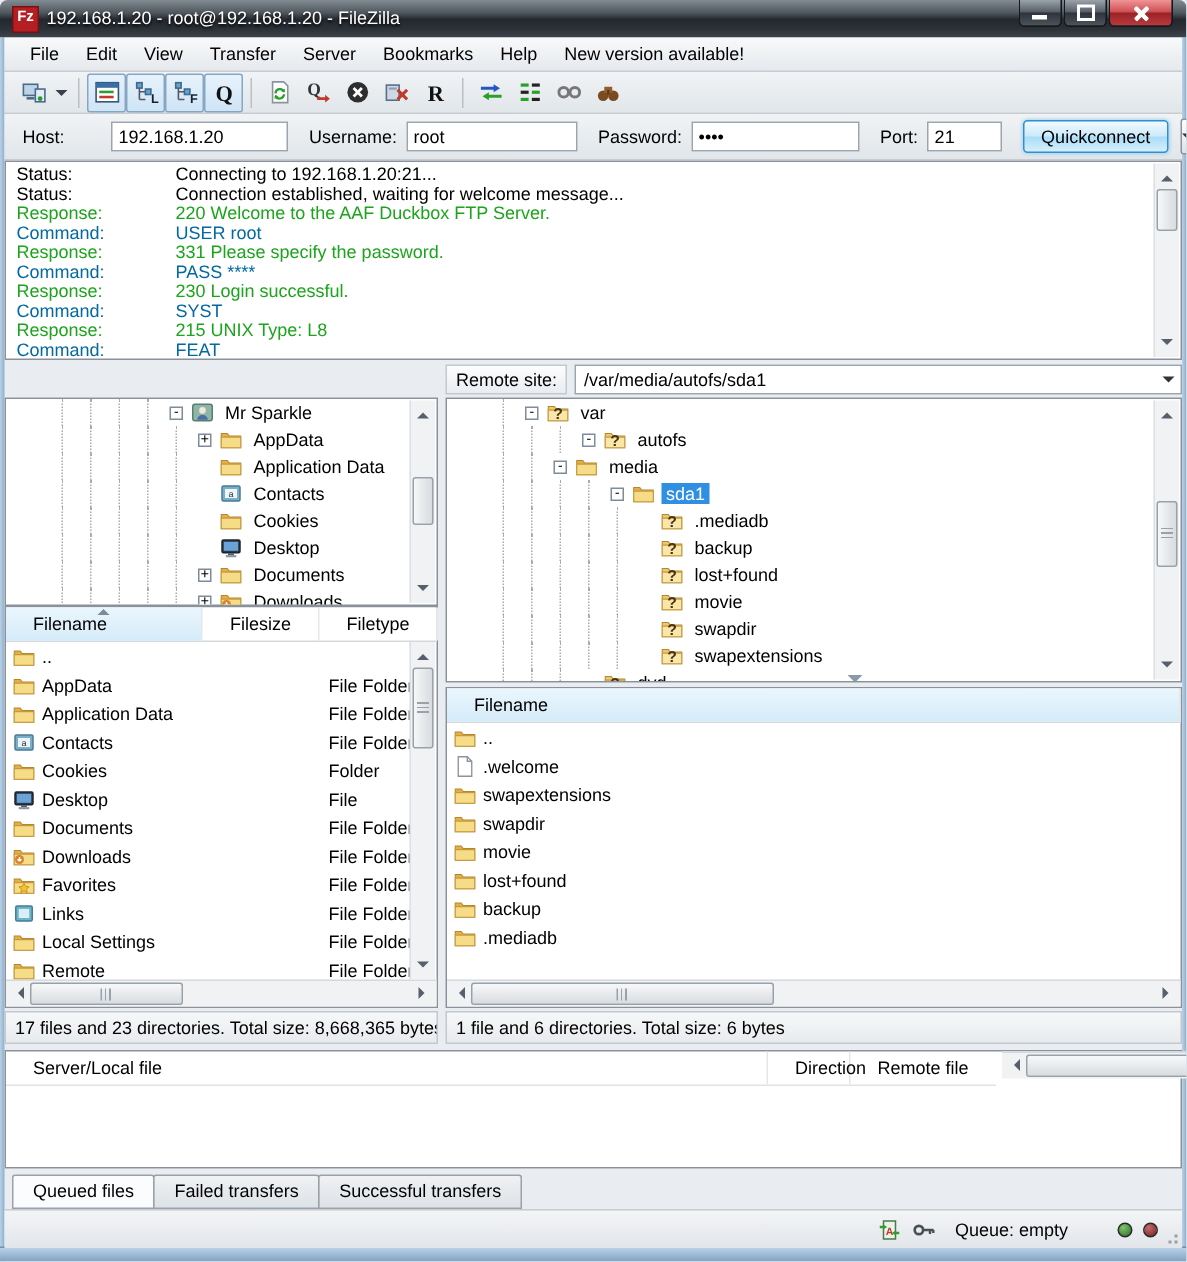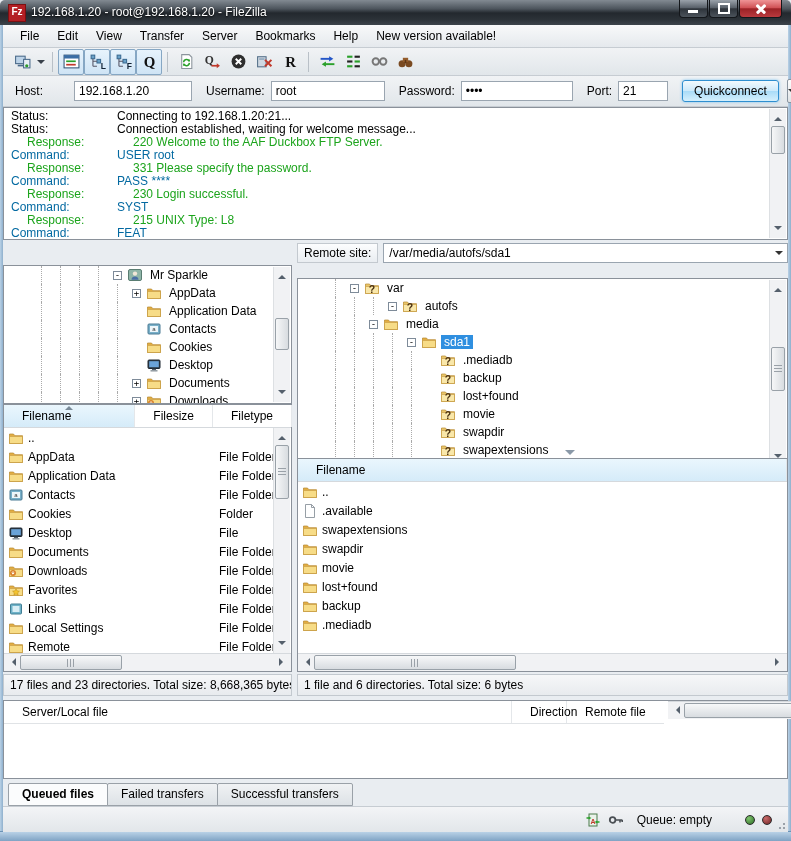--- a/index.html
+++ b/index.html
@@ -48,21 +48,21 @@
     background:linear-gradient(#f2fafe,#cdeafb 48%,#a9dcf8 52%,#d5f0fd);font:12px "Liberation Sans",sans-serif;
     box-shadow:0 0 3px #7fc4ef;}
   .qc-drop{width:17px;height:22px;border:1px solid #8a95a0;border-radius:2px;margin-left:2px;
     background:linear-gradient(#fdfdfd,#dfe3e6);display:flex;align-items:center;justify-content:center;}
   .qc-drop::after{content:"";width:0;height:0;border:4px solid transparent;border-top-color:#333;margin-top:4px;}
   
   .logpanel{position:absolute;left:3px;top:107px;width:785px;height:133px;background:#fff;
     border:1px solid #8a919a;box-sizing:border-box;overflow:hidden;padding-top:2px;}
   .log-line{display:flex;height:13px;line-height:13px;white-space:pre;}
   .log-label{width:106px;flex:none;padding-left:7px;}
-  .log-line.response{color:#1ca41c;padding-left:16px;}
+  .log-line.response{color:#1ca41c;}
   .log-line.command{color:#0369a1;}
   .log-line.status{color:#000;}
   
   .vscroll{position:absolute;top:1px;bottom:1px;right:1px;width:16px;background:#f1f2f4;
     border-left:1px solid #dde0e3;display:flex;flex-direction:column;align-items:center;}
   .varrow{width:16px;height:15px;position:relative;flex:none;}
   .varrow.up::after,.varrow.down::after{content:"";position:absolute;left:4px;border:4px solid transparent;}
   .varrow.up::after{top:4px;border-bottom-color:#55606c;}
   .varrow.down::after{bottom:4px;border-top-color:#55606c;}
   .varrow.down{margin-top:auto;}
@@ -85,21 +85,21 @@
   .sitebar.remote{left:297px;width:491px;}
   .site-label{border:1px solid #c3c9cf;background:linear-gradient(#fcfdfe,#e9edf1);
     padding:2px 6px;white-space:nowrap;flex:none;}
   .combo{flex:1;height:20px;border:1px solid #9aa5b0;background:#fff;display:flex;align-items:center;
     padding-left:5px;box-sizing:border-box;white-space:nowrap;overflow:hidden;}
   .combo-arrow{margin-left:auto;width:16px;height:100%;display:flex;align-items:center;justify-content:center;flex:none;}
   .combo-arrow::after{content:"";width:0;height:0;border:4px solid transparent;border-top-color:#333;margin-top:4px;}
   
   .tree{position:absolute;background:#fff;border:1px solid #8a919a;box-sizing:border-box;overflow:hidden;}
   .tree.local{left:3px;top:265px;width:289px;height:139px;}
-  .tree.remote{left:297px;top:278px;width:491px;height:190px;}
+  .tree.remote{left:297px;top:265px;width:491px;height:190px;}
   .trow{display:flex;align-items:center;height:18px;padding-left:4px;margin-left:24px;}
   .g{width:19px;height:18px;position:relative;flex:none;}
   .g::before{content:"";position:absolute;left:9px;top:0;bottom:0;border-left:1px dotted #aaa;}
   .expslot{width:19px;height:18px;display:flex;align-items:center;justify-content:center;flex:none;}
   .exp{width:9px;height:9px;border:1px solid #7e8b99;background:#fff;line-height:7px;text-align:center;
     font-size:9px;font-family:"DejaVu Sans Mono",monospace;box-sizing:border-box;}
   .exp.minus::after{content:"-";}
   .exp.plus::after{content:"+";}
   .ic{width:16px;height:16px;margin-right:4px;flex:none;}
   .lbl{white-space:nowrap;padding:0 3px;}
@@ -134,21 +134,21 @@
   .qheader{flex:none;height:22px;display:grid;grid-template-columns:508px 55px 1fr;align-items:center;
     border-bottom:1px solid #e0e3e6;}
   .qbody{flex:1;}
   .qscrollwrap{flex:none;height:17px;display:flex;}
   .qscroll{width:460px;margin-left:4px;}
   
   .tabs{position:absolute;left:3px;top:781px;width:785px;height:25px;display:flex;align-items:flex-start;
     padding:2px 0 0 6px;box-sizing:border-box;}
   .tab{height:21px;line-height:20px;padding:0 13px;border:1px solid #9aa1a8;border-radius:2px 2px 0 0;
     background:linear-gradient(#f0f2f4,#dde2e6);margin-left:-1px;white-space:nowrap;}
-  .tab.active{background:#fbfcfd;font-weight:bold;}
+  .tab.active{background:#fbfcfd;font-weight:normal;}
   .statusbar{position:absolute;left:3px;top:806px;width:785px;height:26px;display:flex;align-items:center;
     background:linear-gradient(#f3f4f6,#e2e6ea);border-top:1px solid #c6ccd2;box-sizing:border-box;}
   .sb-right{margin-left:auto;display:flex;align-items:center;gap:7px;padding-right:16px;}
   .sb-icon svg{width:16px;height:16px;display:block;}
   .sb-queue-text{margin:0 26px 0 6px;}
   .light{width:10px;height:10px;border-radius:50%;border:1px solid #2b2b2b;box-sizing:border-box;}
   .light.green{background:radial-gradient(circle at 35% 30%,#7fc46d,#2f6e28);}
   .light.red{background:radial-gradient(circle at 35% 30%,#c96a6a,#6e2424);}
   .grip{position:absolute;right:3px;bottom:3px;width:10px;height:10px;}
   .grip::after{content:"";position:absolute;right:0;bottom:0;width:2px;height:2px;background:#9aa1a8;
@@ -801,21 +801,21 @@
               <use href="#sym-folder"></use>
             </svg>
             <span>..</span>
           </span>
       </div>
       <div class="lrow remotecols">
         <span class="cell-name">
             <svg class="ic">
               <use href="#sym-file"></use>
             </svg>
-            <span>.available</span>
+            <span>.welcome</span>
           </span>
       </div>
       <div class="lrow remotecols">
         <span class="cell-name">
             <svg class="ic">
               <use href="#sym-folder"></use>
             </svg>
             <span>swapextensions</span>
           </span>
       </div>

